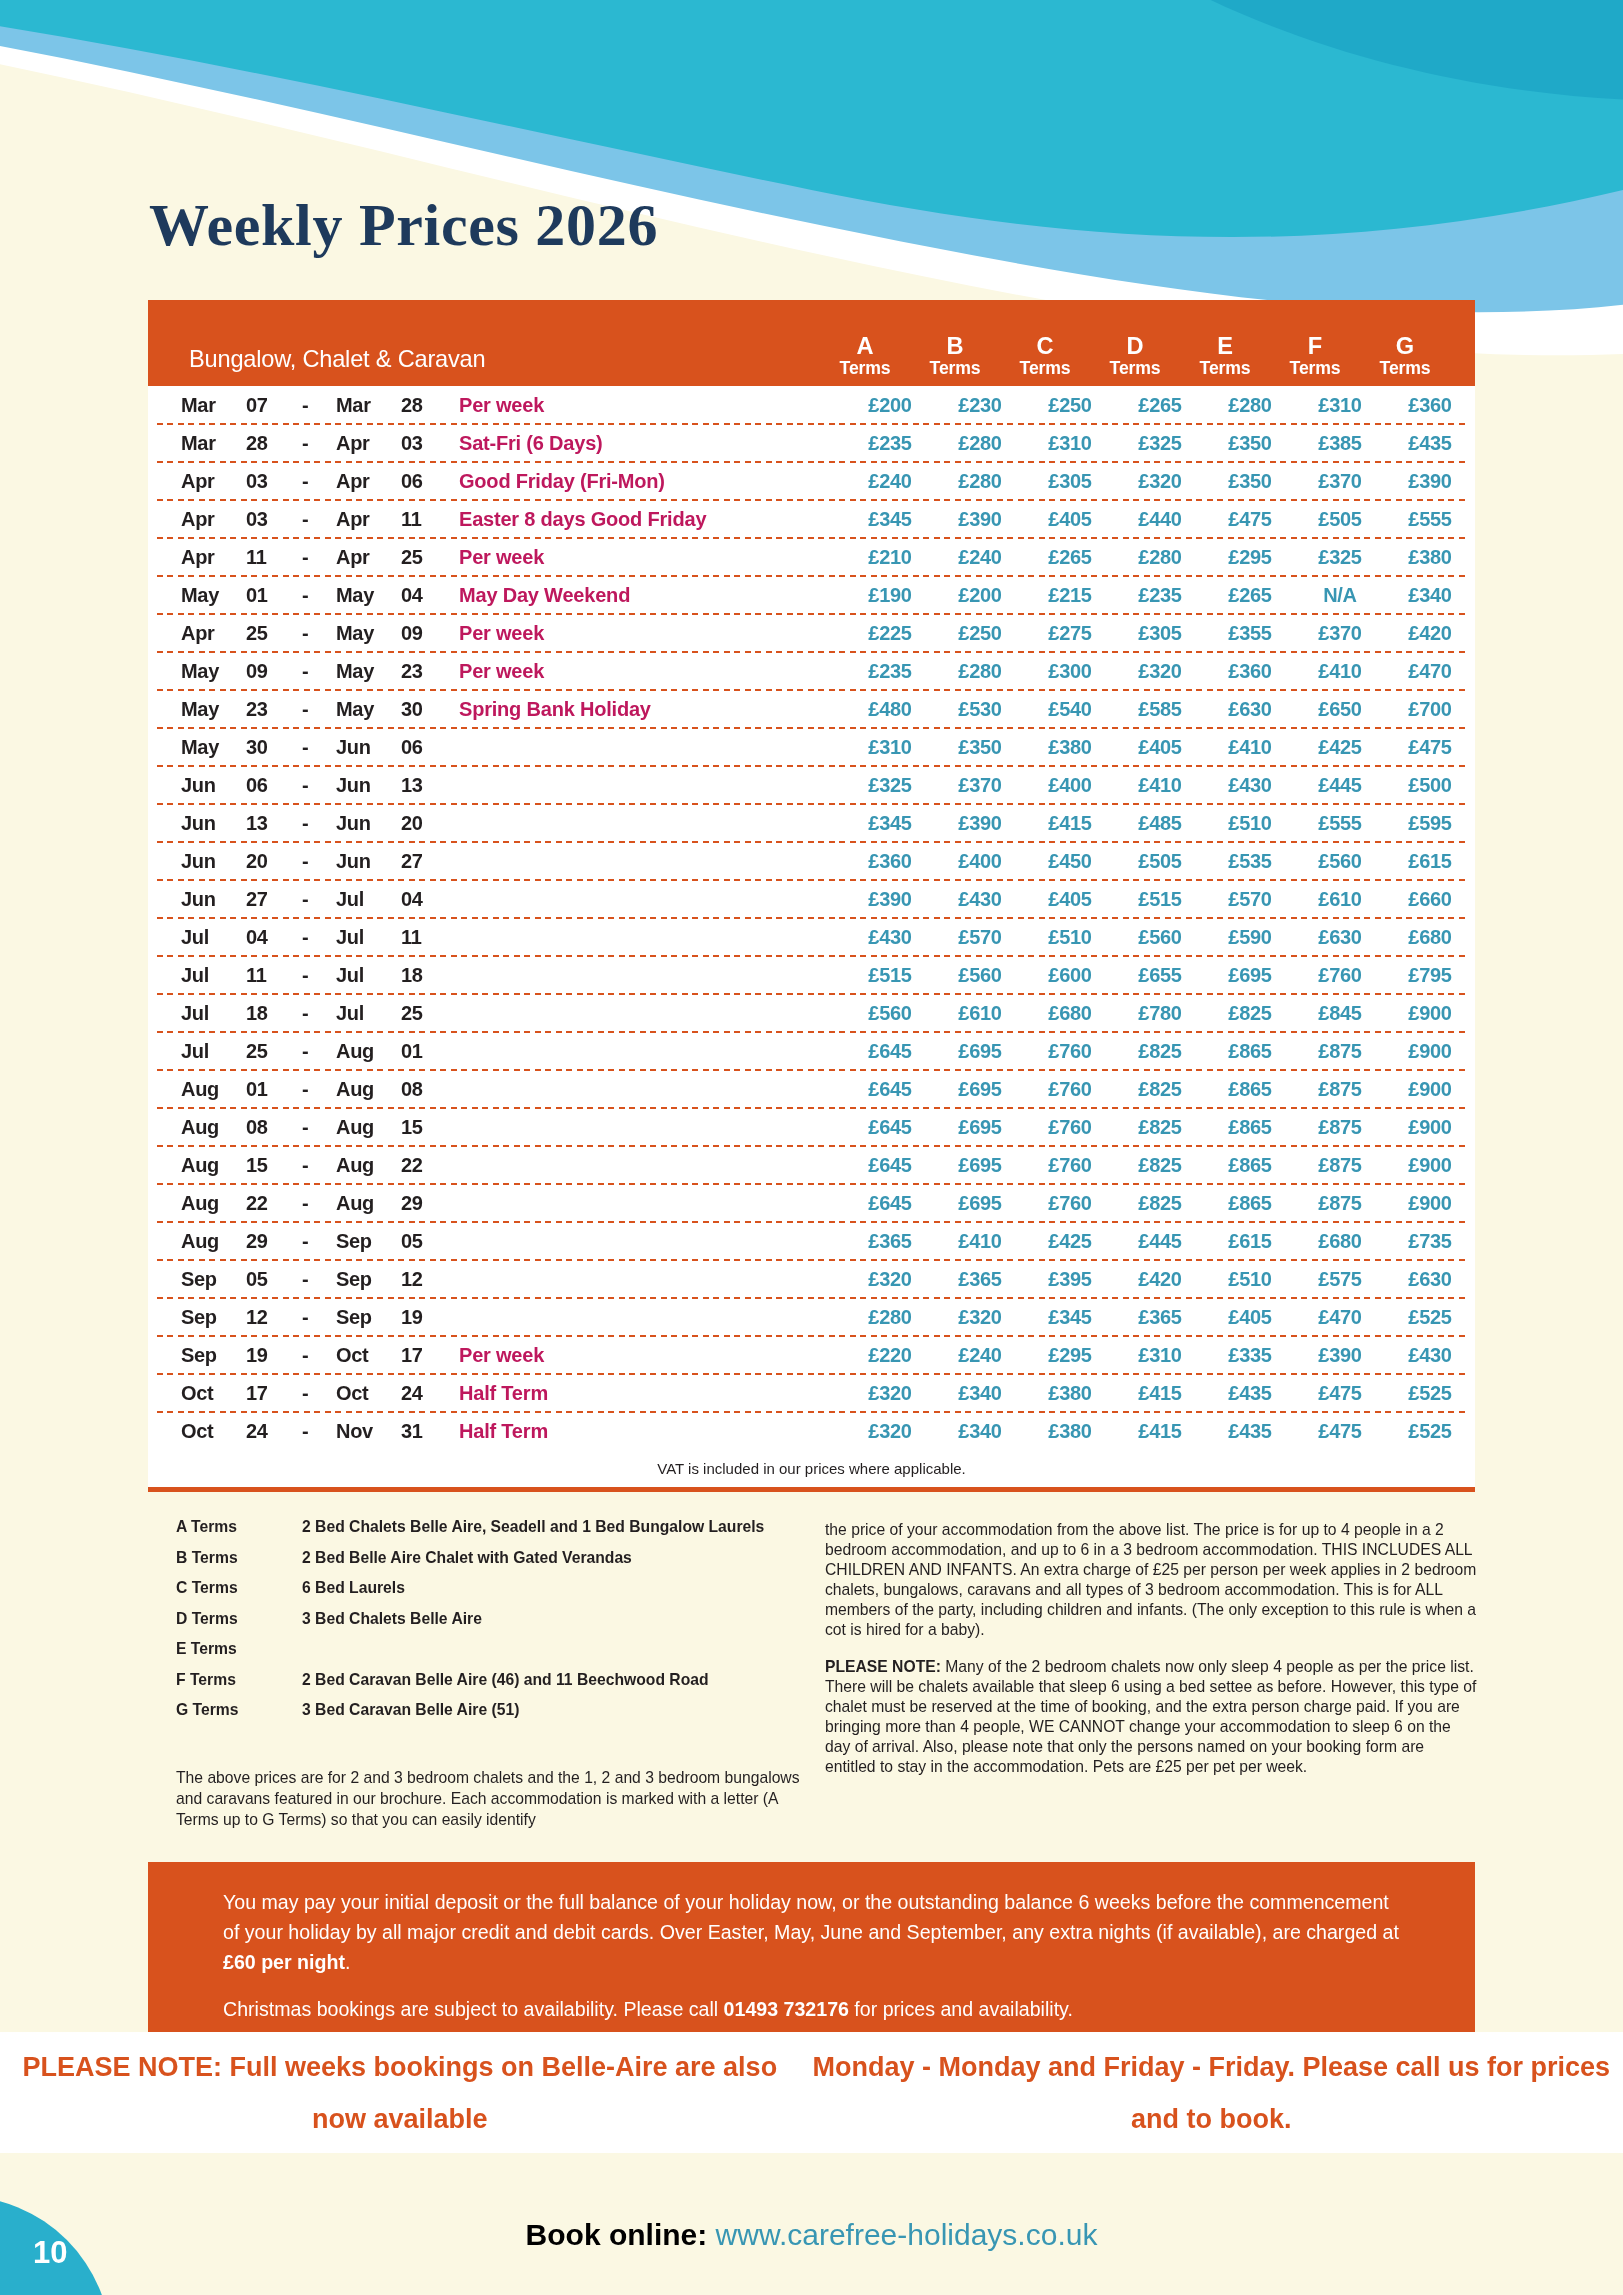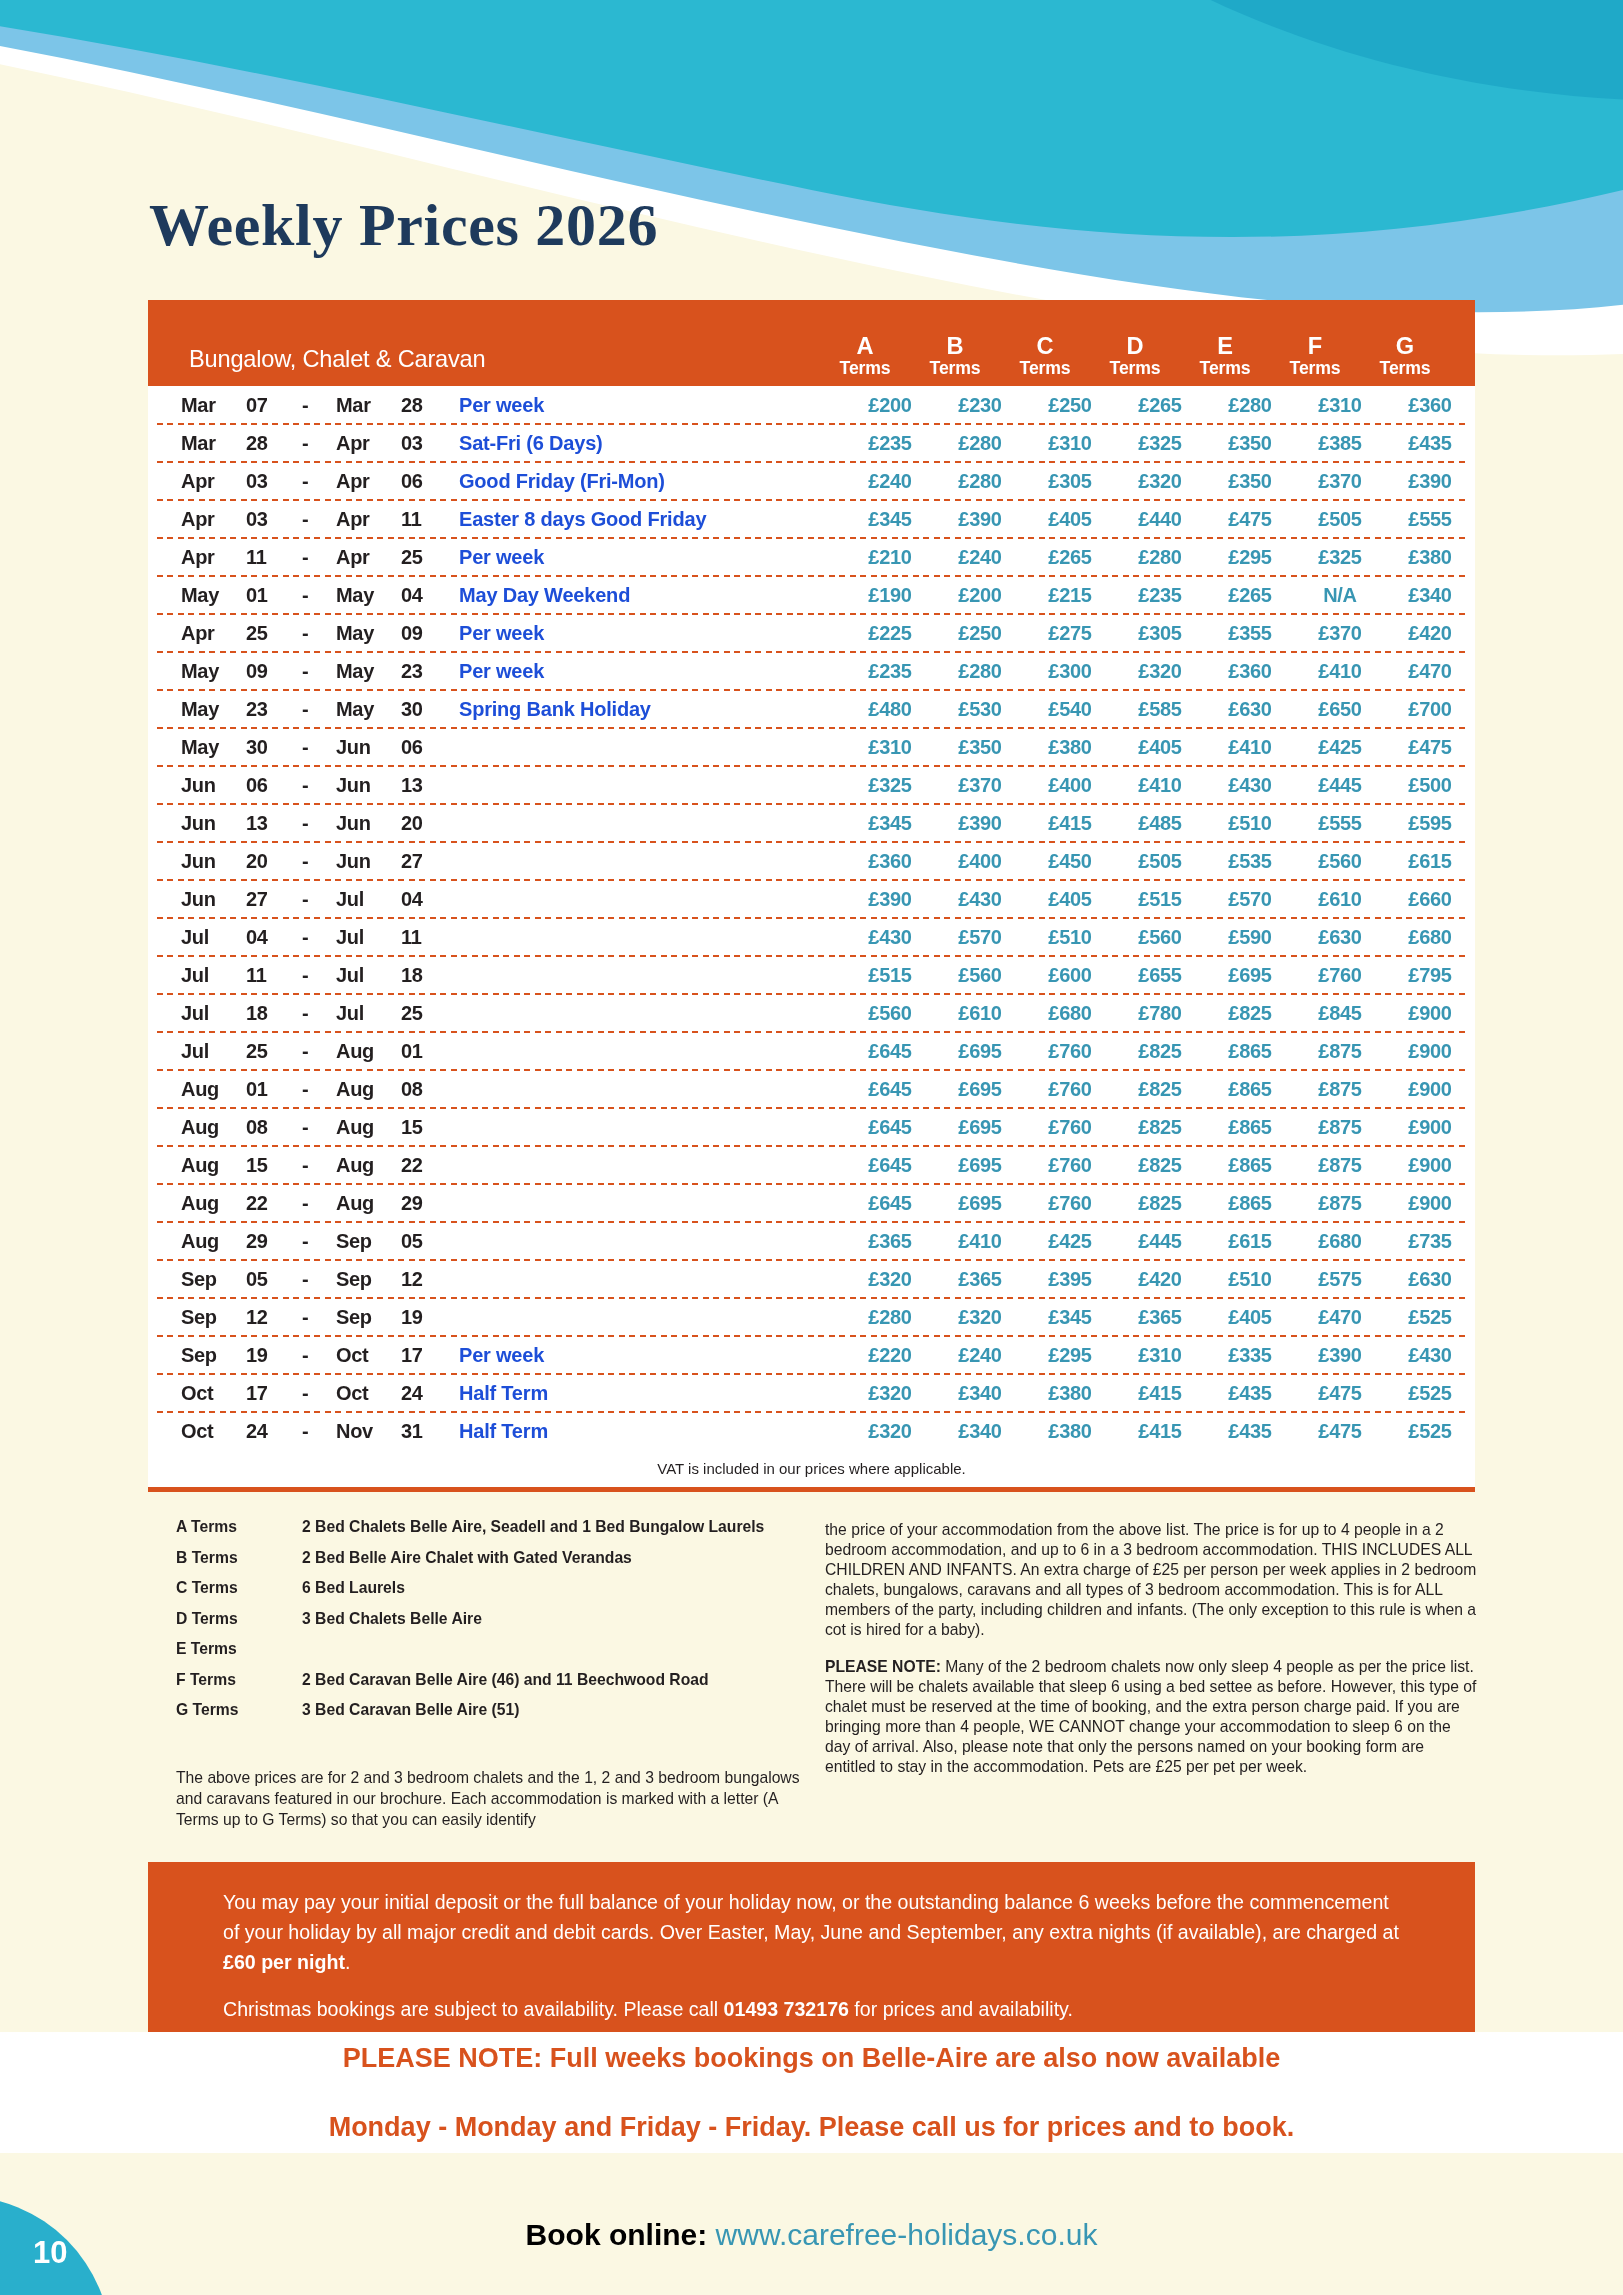--- a/index.html
+++ b/index.html
@@ -25,21 +25,21 @@
   .hcol{text-align:center;padding-bottom:7.9px;font-weight:700;}
   .hletter{display:block;font-size:23.6px;line-height:26px;}
   .hterms{display:block;font-size:17.7px;line-height:19.6px;letter-spacing:-0.2px;}
   #rows{padding-top:1.3px;}
   .trow{
     display:grid;padding-left:33px;
     grid-template-columns:65px 56px 34px 65px 58px 1fr repeat(7,90px);
     height:36px;align-items:center;
   }
   .dcell{font-weight:700;font-size:20px;color:#231F20;letter-spacing:-0.3px;}
-  .desc{color:#1d4ed8;font-weight:700;font-size:20px;letter-spacing:-0.2px;white-space:nowrap;}
+  .desc{color:#be185d;font-weight:700;font-size:20px;letter-spacing:-0.2px;white-space:nowrap;}
   .price{text-align:center;color:#3896B3;font-weight:700;font-size:20px;letter-spacing:-0.3px;}
   .sep{height:2px;margin:0 9.2px;background:repeating-linear-gradient(to right,#D8521C 0 5.9px,transparent 5.9px 10.5px);}
   .vat{text-align:center;font-size:15px;color:#231F20;padding:10.5px 0 11.8px;}
   .rule{position:absolute;left:148px;top:1487px;width:1327px;height:4.6px;background:#D8521D;}
   
   .terms{position:absolute;left:176px;top:1517px;width:626px;}
   .term-row{display:grid;grid-template-columns:126px 1fr;font-weight:700;font-size:15.7px;line-height:20px;margin-bottom:10.5px;color:#231F20;}
   .leftpara{position:absolute;left:176px;top:1767px;width:626px;font-size:15.7px;line-height:21px;}
   .rightcol{position:absolute;left:810px;top:1520px;width:669px;font-size:15.7px;line-height:20px;}
   .rightcol p{margin:0 0 17px 15px;}
@@ -47,21 +47,21 @@
   
   .banner{
     position:absolute;left:148px;top:1862px;width:1327px;box-sizing:border-box;
     background:#D8521D;color:#fff;padding:25px 75px 26px;
     font-size:19.6px;line-height:30px;
   }
   .banner p{margin:0 0 17px 0;}
   .banner p:last-child{margin-bottom:0;}
   
   .whiteband{position:absolute;left:0;top:2032px;width:1623px;height:121px;background:#FFFFFF;
-    display:flex;flex-direction:column;align-items:center;justify-content:space-between;}
+    display:flex;align-items:center;justify-content:center;}
   .bottomnote{ text-align:center;color:#D8521D;font-weight:700;font-size:27px;line-height:52px;}
   
   .footer{position:absolute;left:0;top:2218px;width:1623px;text-align:center;font-size:30px;}
   .footer .bl{font-weight:700;color:#000;}
   .footer .url{color:#3896B3;font-weight:400;}
   .circle{position:absolute;left:-190px;top:2196px;width:301px;height:301px;border-radius:50%;background:#29AFCC;}
   .pagenum{position:absolute;left:33px;top:2235px;color:#fff;font-weight:700;font-size:31px;}
 </style>
 </head>
 <body>

